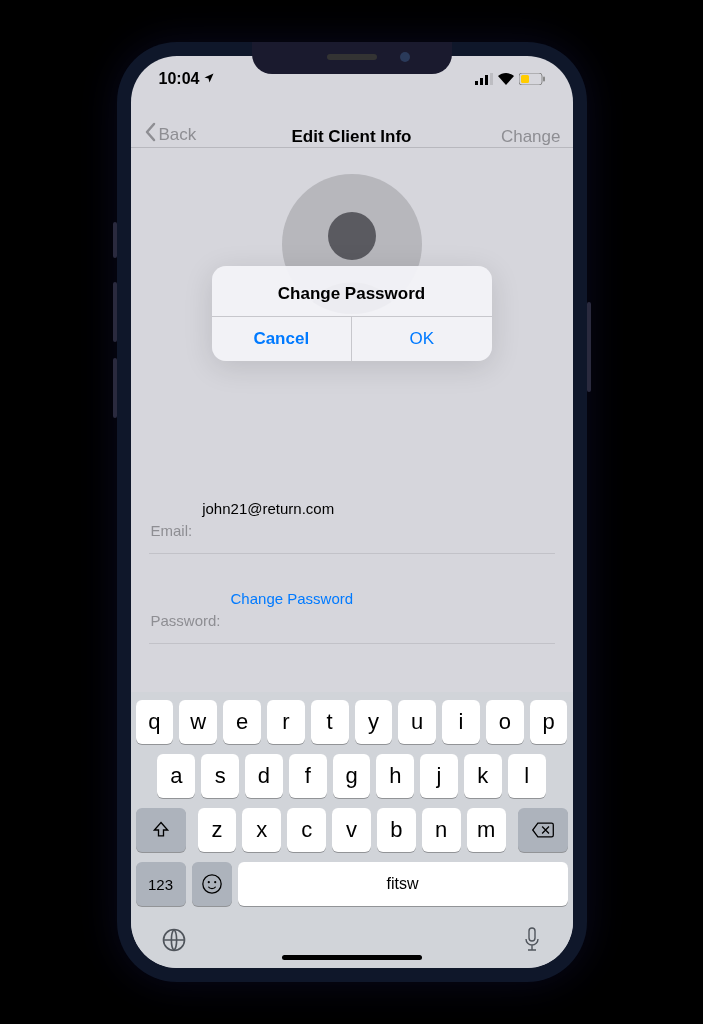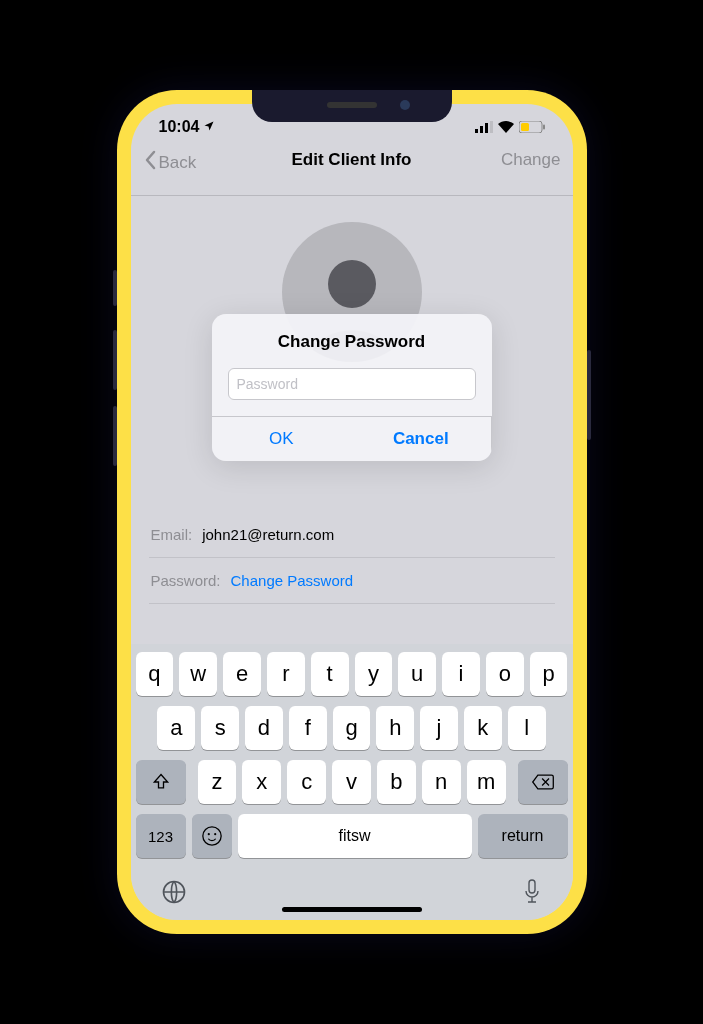--- a/index.html
+++ b/index.html
@@ -7,22 +7,22 @@
   background: #000;
   width: 703px;
   height: 1024px;
   display: flex;
   align-items: center;
   justify-content: center;
   font-family: -apple-system, "Helvetica Neue", Arial, sans-serif;
 }
 .phone-frame {
   width: 470px;
-  height: 844px;
-  background: #fde047;
+  height: 940px;
+  background: #0f172a;
   border-radius: 60px;
   padding: 14px;
   box-shadow: 0 0 40px rgba(60,60,200,0.15);
   position: relative;
 }
 .phone-screen {
   width: 100%;
   height: 100%;
   background: #d6d6dc;
   border-radius: 46px;
@@ -77,41 +77,41 @@
   z-index: 50;
 }
 .status-left { display:flex; align-items:center; gap:4px; }
 .status-right { display:flex; align-items:center; gap:5px; }
 .signal-icon, .wifi-icon, .battery-icon { display: inline-flex; }
 
 
 .nav-bar {
   height: 46px;
   display: flex;
-  align-items: flex-start;
+  align-items: flex-end;
   justify-content: space-between;
   padding: 0 12px;
   border-bottom: 1px solid #b8b8be;
 }
 .nav-back { display:flex; align-items:center; color:#8e8e93; font-size:17px; gap:2px; }
 .nav-title { font-weight:600; font-size:17px; position:absolute; left:0; right:0; text-align:center; pointer-events:none; }
 .nav-update { color:#8e8e93; font-size:17px; }
 
 
 .content { padding: 16px 18px 0; position: relative; }
 .avatar-wrap { display:flex; justify-content:center; padding-top:10px; }
 .avatar {
   width: 140px; height: 140px;
   background: #b7b7bc;
   border-radius: 50%;
   display:flex; align-items:flex-end; justify-content:center;
   overflow:hidden;
 }
 .row { display:flex; align-items:center; padding: 14px 2px; border-bottom:1px solid #c2c2c8; font-size:15px; }
-.row-label { color:#8e8e93; margin-right:10px; }
+.row-label { color:#8e8e93; margin-right:10px;margin-top:44px; }
 .row-value { color:#000; }
 .row-link { color:#007aff; }
 
 
 .alert-backdrop {
   position: absolute; inset: 0;
   display:flex; align-items:flex-start; justify-content:center;
   padding-top: 210px;
   z-index: 200;
 }
@@ -255,26 +255,23 @@
         <span class="row-label">Password:</span>
         <span class="row-link">Change Password</span>
       </div>
     </div>
 
     <div class="alert-backdrop">
       <div class="alert">
         <div class="alert-head">
           <div class="alert-title">Change Password</div>
         </div>
-        <div class="alert-input-wrap">
-          <input class="alert-input" type="text" placeholder="Password" style="">
-        </div>
         <div class="alert-btns">
+          <button class="alert-btn cancel">Cancel</button>
           <button class="alert-btn">OK</button>
-          <button class="alert-btn cancel">Cancel</button>
         </div>
       </div>
     </div>
 
     <div class="keyboard">
       <div class="krow" id="krow1">
           <button class="key">q</button>
           <button class="key">w</button>
           <button class="key">e</button>
           <button class="key">r</button>
@@ -322,21 +319,20 @@
         <button class="key num">123</button>
         <button class="key emoji">
           <svg width="22" height="22" viewBox="0 0 24 24">
               <circle cx="12" cy="12" r="10" fill="none" stroke="#000" stroke-width="1.4"></circle>
               <circle cx="8.5" cy="10" r="1.2" fill="#000"></circle>
               <circle cx="15.5" cy="10" r="1.2" fill="#000"></circle>
               <path d="M8 15c1 1.5 2.5 2 4 2s3-.5 4-2" fill="none" stroke="#000" stroke-width="1.4"></path>
             </svg>
         </button>
         <button class="key space">fitsw</button>
-        <button class="key ret">return</button>
       </div>
       <div class="kfoot">
         <span>
           <svg width="28" height="28" viewBox="0 0 24 24">
               <circle cx="12" cy="12" r="9" fill="none" stroke="#50555c" stroke-width="1.4"></circle>
               <path d="M3 12h18M12 3c3 3 3 15 0 18M12 3c-3 3-3 15 0 18" fill="none" stroke="#50555c" stroke-width="1.4"></path>
             </svg>
         </span>
         <span>
           <svg width="24" height="28" viewBox="0 0 24 28">

